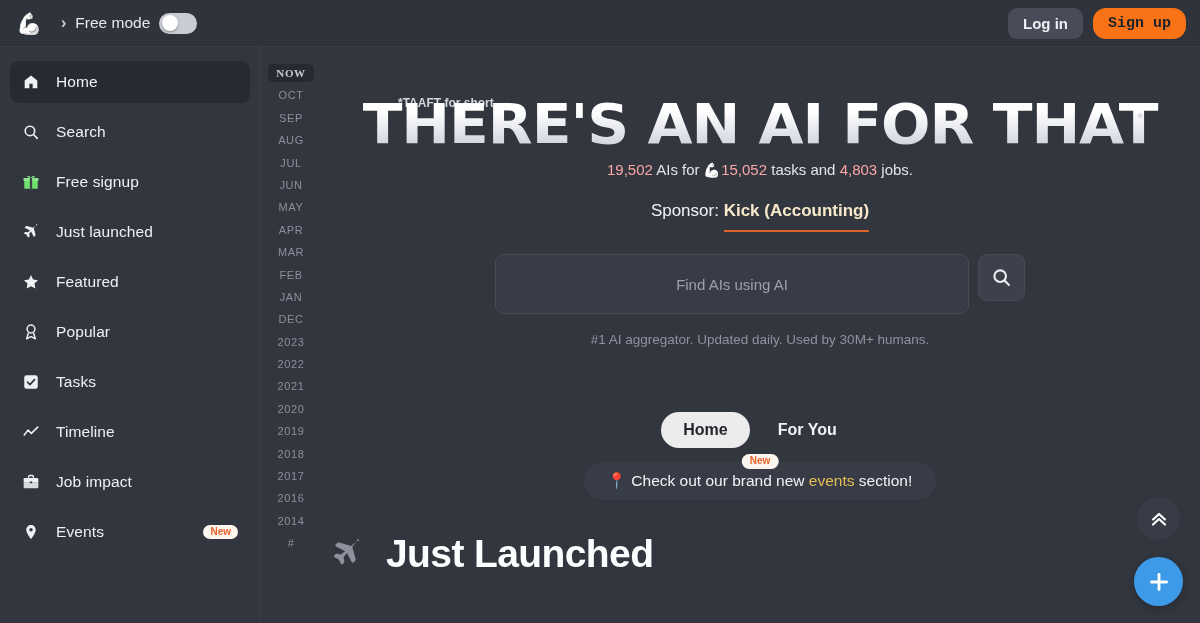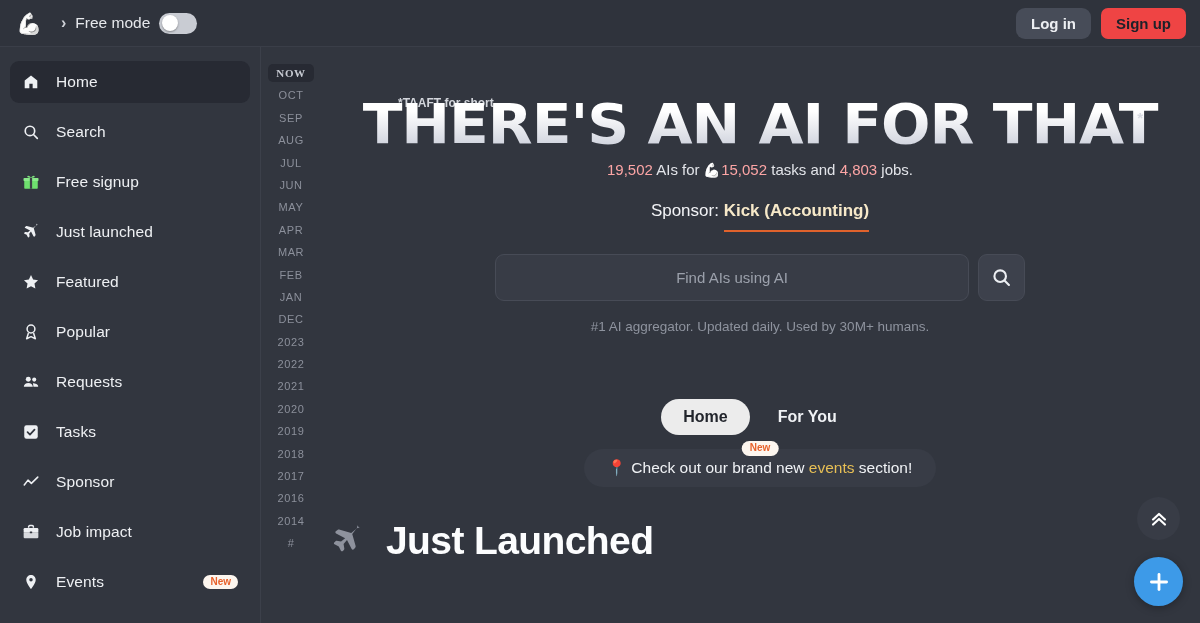--- a/index.html
+++ b/index.html
@@ -47,25 +47,25 @@
     display: flex; align-items: center; gap: 10px;
   }
   #login-btn {
     background: #474c58; color: #eceef2;
     border: none; border-radius: 9px;
     font-size: 15px; font-weight: 700;
     padding: 7px 15px; cursor: pointer;
     font-family: inherit;
   }
   #signup-btn {
-    background: #ef4444; color: #1d2129;
-    border: none; border-radius: 7px;
+    background: #f97316; color: #1d2129;
+    border: none; border-radius: 13px;
     font-size: 15px; font-weight: 700;
     padding: 7px 15px; cursor: pointer;
-    font-family: Liberation Sans, sans-serif;
+    font-family: Liberation Mono, monospace;
   }
 
   
   #sidebar {
     position: absolute; top: 47px; left: 0;
     width: 261px; height: 576px;
     background: #32363f;
     border-right: 1px solid #3c404a;
     padding: 14px 10px 0 10px;
     overflow: hidden;
@@ -154,21 +154,21 @@
   #sponsor-link {
     color: #f7e9c9; font-weight: 700; cursor: pointer;
     border-bottom: 2.5px solid #e0622c; padding-bottom: 10px;
   }
 
   #search-row {
     margin-top: 33px;
     display: flex; justify-content: center; align-items: stretch; gap: 9px;
   }
   #search-input {
-    width: 474px; height: 47px;
+    width: 474px; height: 60px;
     background: #383c46;
     border: 1px solid #474b56;
     border-radius: 9px;
     color: #e8eaee; font-size: 15px;
     text-align: center;
     font-family: inherit;
     outline: none;
   }
   #search-input::placeholder { color: #9ba0ab; }
   #search-btn {
@@ -312,44 +312,33 @@
         <svg width="18" height="18" viewBox="0 0 24 24">
           <circle cx="12" cy="8" r="5.2" fill="none" stroke="#eef0f3" stroke-width="2"></circle>
           <path d="M8.6 13.3 6.2 21l5.8-2.8L17.8 21l-2.4-7.7" fill="none" stroke="#eef0f3" stroke-width="2" stroke-linejoin="round"></path>
         </svg>
       </span>
       <span class="nav-label">Popular</span>
     </div>
     <div class="nav-item">
       <span class="nav-ico">
         <svg width="18" height="18" viewBox="0 0 24 24">
-          <circle cx="8.4" cy="8.2" r="3.3" fill="#eef0f3"></circle>
-          <circle cx="16.3" cy="8.8" r="2.7" fill="#eef0f3"></circle>
-          <path d="M2.4 18.4c0-3.1 2.7-5 6-5s6 1.9 6 5z" fill="#eef0f3"></path>
-          <path d="M14.6 13.8c2.8.1 7 1.1 7 4.6h-6.3z" fill="#eef0f3"></path>
-        </svg>
-      </span>
-      <span class="nav-label">Requests</span>
-    </div>
-    <div class="nav-item">
-      <span class="nav-ico">
-        <svg width="18" height="18" viewBox="0 0 24 24">
           <rect x="3" y="3" width="18" height="18" rx="3" fill="#eef0f3"></rect>
           <polyline points="7.4,12.3 10.6,15.4 16.7,8.8" fill="none" stroke="#32363f" stroke-width="2.3" stroke-linecap="round" stroke-linejoin="round"></polyline>
         </svg>
       </span>
       <span class="nav-label">Tasks</span>
     </div>
     <div class="nav-item">
       <span class="nav-ico">
         <svg width="18" height="18" viewBox="0 0 24 24">
           <polyline points="3,16 8,9.5 12.5,13.8 21,5.5" fill="none" stroke="#eef0f3" stroke-width="2.1" stroke-linecap="round" stroke-linejoin="round"></polyline>
         </svg>
       </span>
-      <span class="nav-label">Sponsor</span>
+      <span class="nav-label">Timeline</span>
     </div>
     <div class="nav-item">
       <span class="nav-ico">
         <svg width="18" height="18" viewBox="0 0 24 24">
           <path d="M8.8 6.2V5a1.6 1.6 0 0 1 1.6-1.6h3.2A1.6 1.6 0 0 1 15.2 5v1.2" fill="none" stroke="#eef0f3" stroke-width="1.9"></path>
           <rect x="2.2" y="6.6" width="19.6" height="6" rx="1.6" fill="#eef0f3"></rect>
           <path d="M2.2 12.2h19.6v6.4a1.6 1.6 0 0 1-1.6 1.6H3.8a1.6 1.6 0 0 1-1.6-1.6z" fill="#d8dade"></path>
           <rect x="10.4" y="11.2" width="3.2" height="2.6" rx=".6" fill="#32363f"></rect>
         </svg>
       </span>

